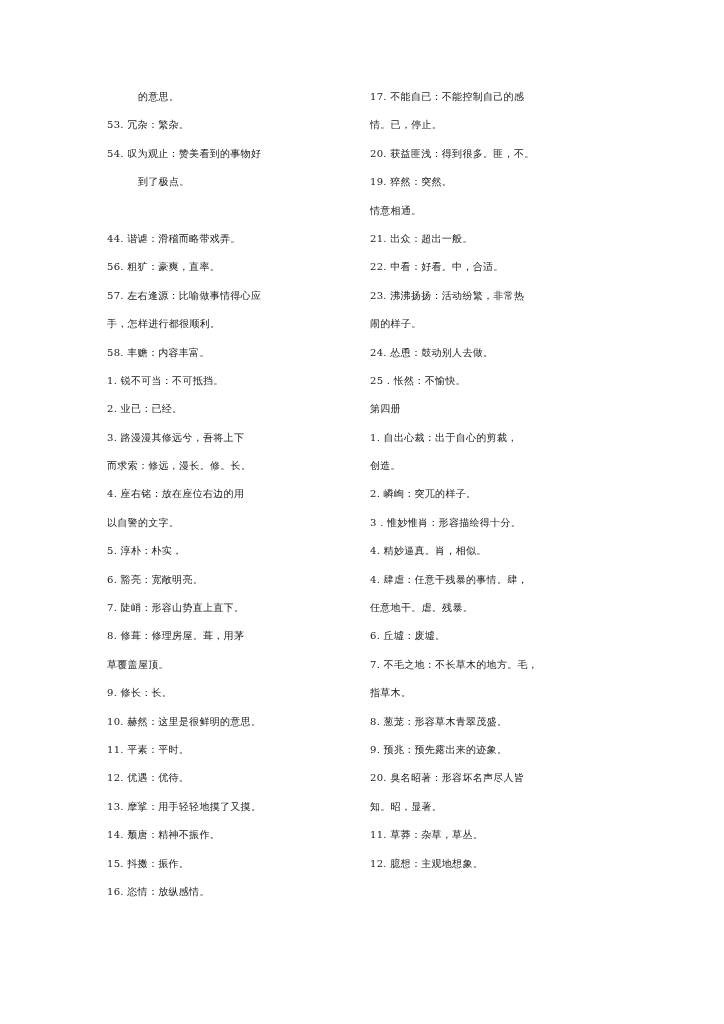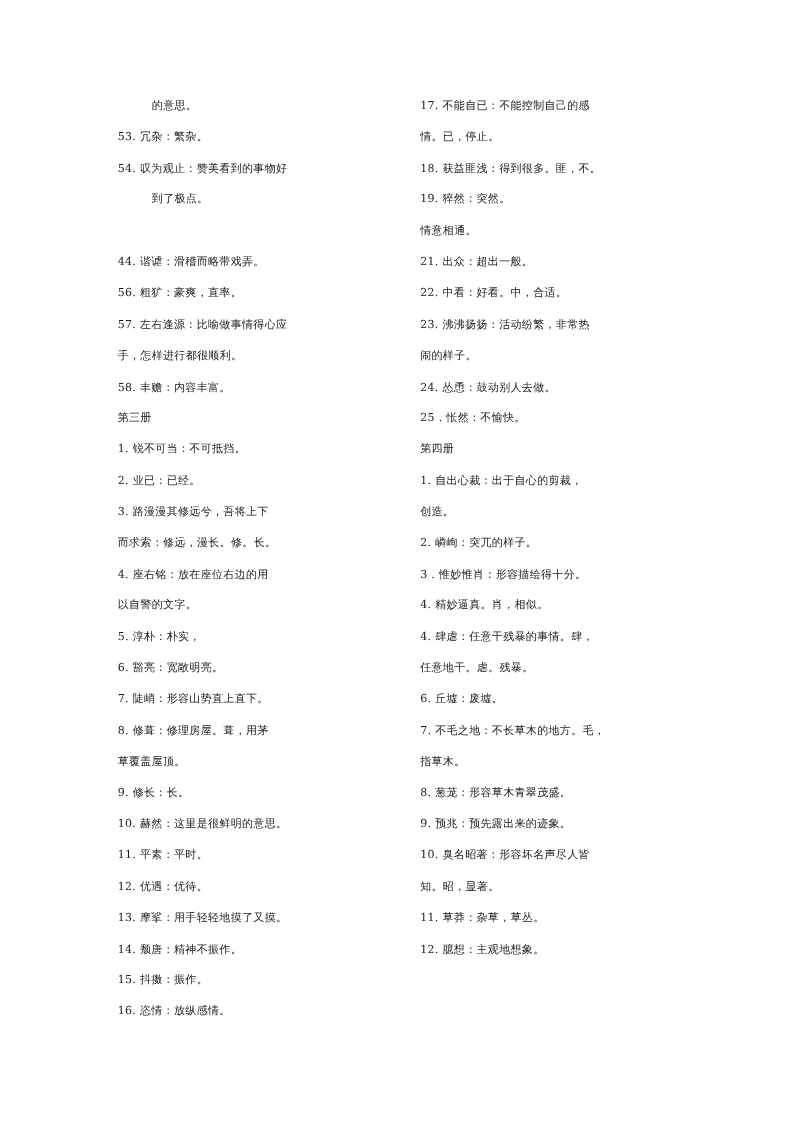--- a/index.html
+++ b/index.html
@@ -1,39 +1,38 @@
 <!DOCTYPE html>
 <html><head>
   <meta charset="utf-8">
   <style>
     html, body { margin: 0; padding: 0; background: #ffffff; }
     body { width: 724px; height: 1024px; position: relative; overflow: hidden;
       font-family: "DejaVu Serif", "Liberation Serif", serif; color: #1a1a1a; }
     .col { position: absolute; top: 83px; }
     .col-left { left: 107px; width: 250px; }
-    .col-right { left: 382px; width: 250px; }
+    .col-right { left: 370px; width: 250px; }
     .line { height: 28.4px; line-height: 28.4px; font-size: 10px; white-space: nowrap; letter-spacing: 0.3px; }
     .indent { padding-left: 31px; }
     .blank { height: 28.4px; }
   </style>
 </head>
 <body>
 
 <div class="col col-left">
   <div class="line indent">的意思。</div>
   <div class="line">53.  冗杂：繁杂。</div>
   <div class="line">54.  叹为观止：赞美看到的事物好</div>
   <div class="line indent">到了极点。</div>
   <div class="blank"></div>
   <div class="line">44. 谐谑：滑稽而略带戏弄。</div>
   <div class="line">56. 粗犷：豪爽，直率。</div>
   <div class="line">57. 左右逢源：比喻做事情得心应</div>
   <div class="line">手，怎样进行都很顺利。</div>
   <div class="line">58. 丰赡：内容丰富。</div>
-  <div class="line">第三册</div>
   <div class="line">1.    锐不可当：不可抵挡。</div>
   <div class="line">2.    业已：已经。</div>
   <div class="line">3.    路漫漫其修远兮，吾将上下</div>
   <div class="line">而求索：修远，漫长。修。长。</div>
   <div class="line">4.    座右铭：放在座位右边的用</div>
   <div class="line">以自警的文字。</div>
   <div class="line">5.  淳朴：朴实，</div>
   <div class="line">6. 豁亮：宽敞明亮。</div>
   <div class="line">7. 陡峭：形容山势直上直下。</div>
   <div class="line">8.  修葺：修理房屋。葺，用茅</div>
@@ -44,21 +43,21 @@
   <div class="line">12. 优遇：优待。</div>
   <div class="line">13. 摩挲：用手轻轻地摸了又摸。</div>
   <div class="line">14. 颓唐：精神不振作。</div>
   <div class="line">15. 抖擞：振作。</div>
   <div class="line">16. 恣情：放纵感情。</div>
 </div>
 
 <div class="col col-right">
   <div class="line">17. 不能自已：不能控制自己的感</div>
   <div class="line">情。已，停止。</div>
-  <div class="line">18. 获益匪浅：得到很多。匪，不。</div>
+  <div class="line">20. 获益匪浅：得到很多。匪，不。</div>
   <div class="line">19. 猝然：突然。</div>
   <div class="line">情意相通。</div>
   <div class="line">21. 出众：超出一般。</div>
   <div class="line">22. 中看：好看。中，合适。</div>
   <div class="line">23. 沸沸扬扬：活动纷繁，非常热</div>
   <div class="line">闹的样子。</div>
   <div class="line">24. 怂恿：鼓动别人去做。</div>
   <div class="line">25 . 怅然：不愉快。</div>
   <div class="line">第四册</div>
   <div class="line">1. 自出心裁：出于自心的剪裁，</div>
@@ -66,17 +65,17 @@
   <div class="line">2. 嶙峋：突兀的样子。</div>
   <div class="line">3 . 惟妙惟肖：形容描绘得十分。</div>
   <div class="line">4. 精妙逼真。肖，相似。</div>
   <div class="line">4. 肆虐：任意干残暴的事情。肆，</div>
   <div class="line">任意地干。虐。残暴。</div>
   <div class="line">6. 丘墟：废墟。</div>
   <div class="line">7. 不毛之地：不长草木的地方。毛，</div>
   <div class="line">指草木。</div>
   <div class="line">8. 葱茏：形容草木青翠茂盛。</div>
   <div class="line">9. 预兆：预先露出来的迹象。</div>
-  <div class="line">10. 臭名昭著：形容坏名声尽人皆</div>
+  <div class="line">20. 臭名昭著：形容坏名声尽人皆</div>
   <div class="line">知。昭，显著。</div>
   <div class="line">11. 草莽：杂草，草丛。</div>
   <div class="line">12. 臆想：主观地想象。</div>
 </div>
 
 </body></html>

